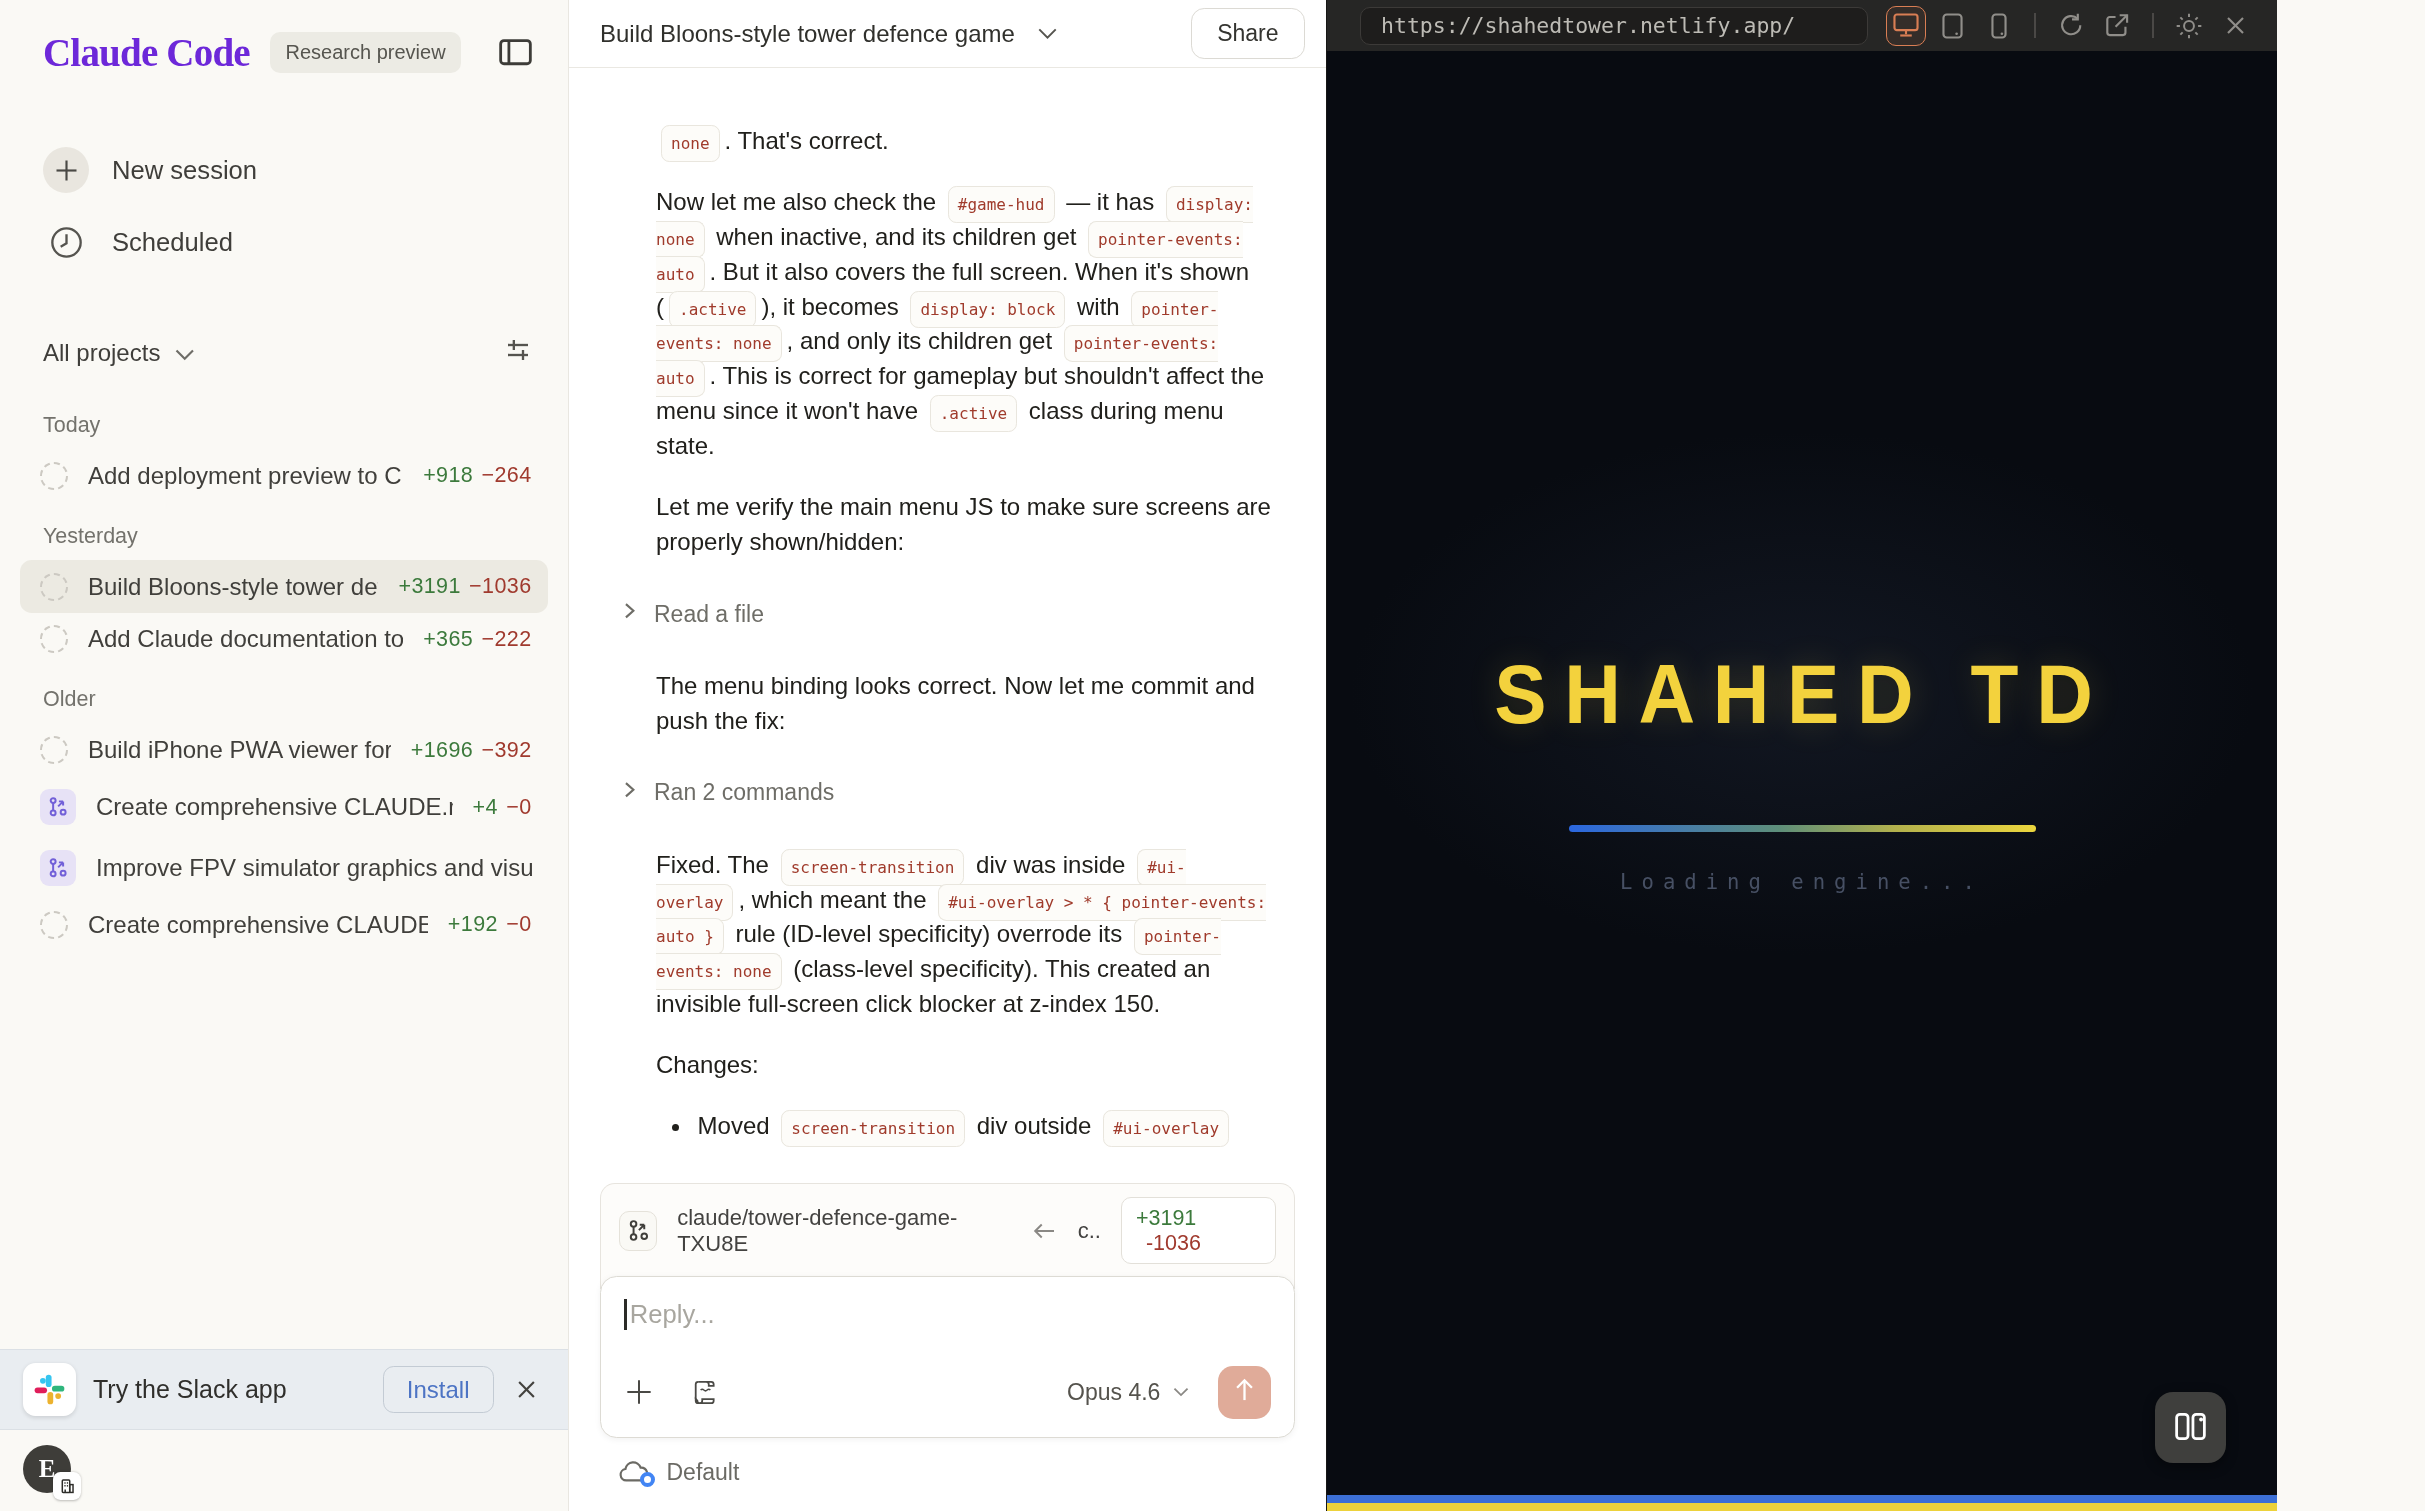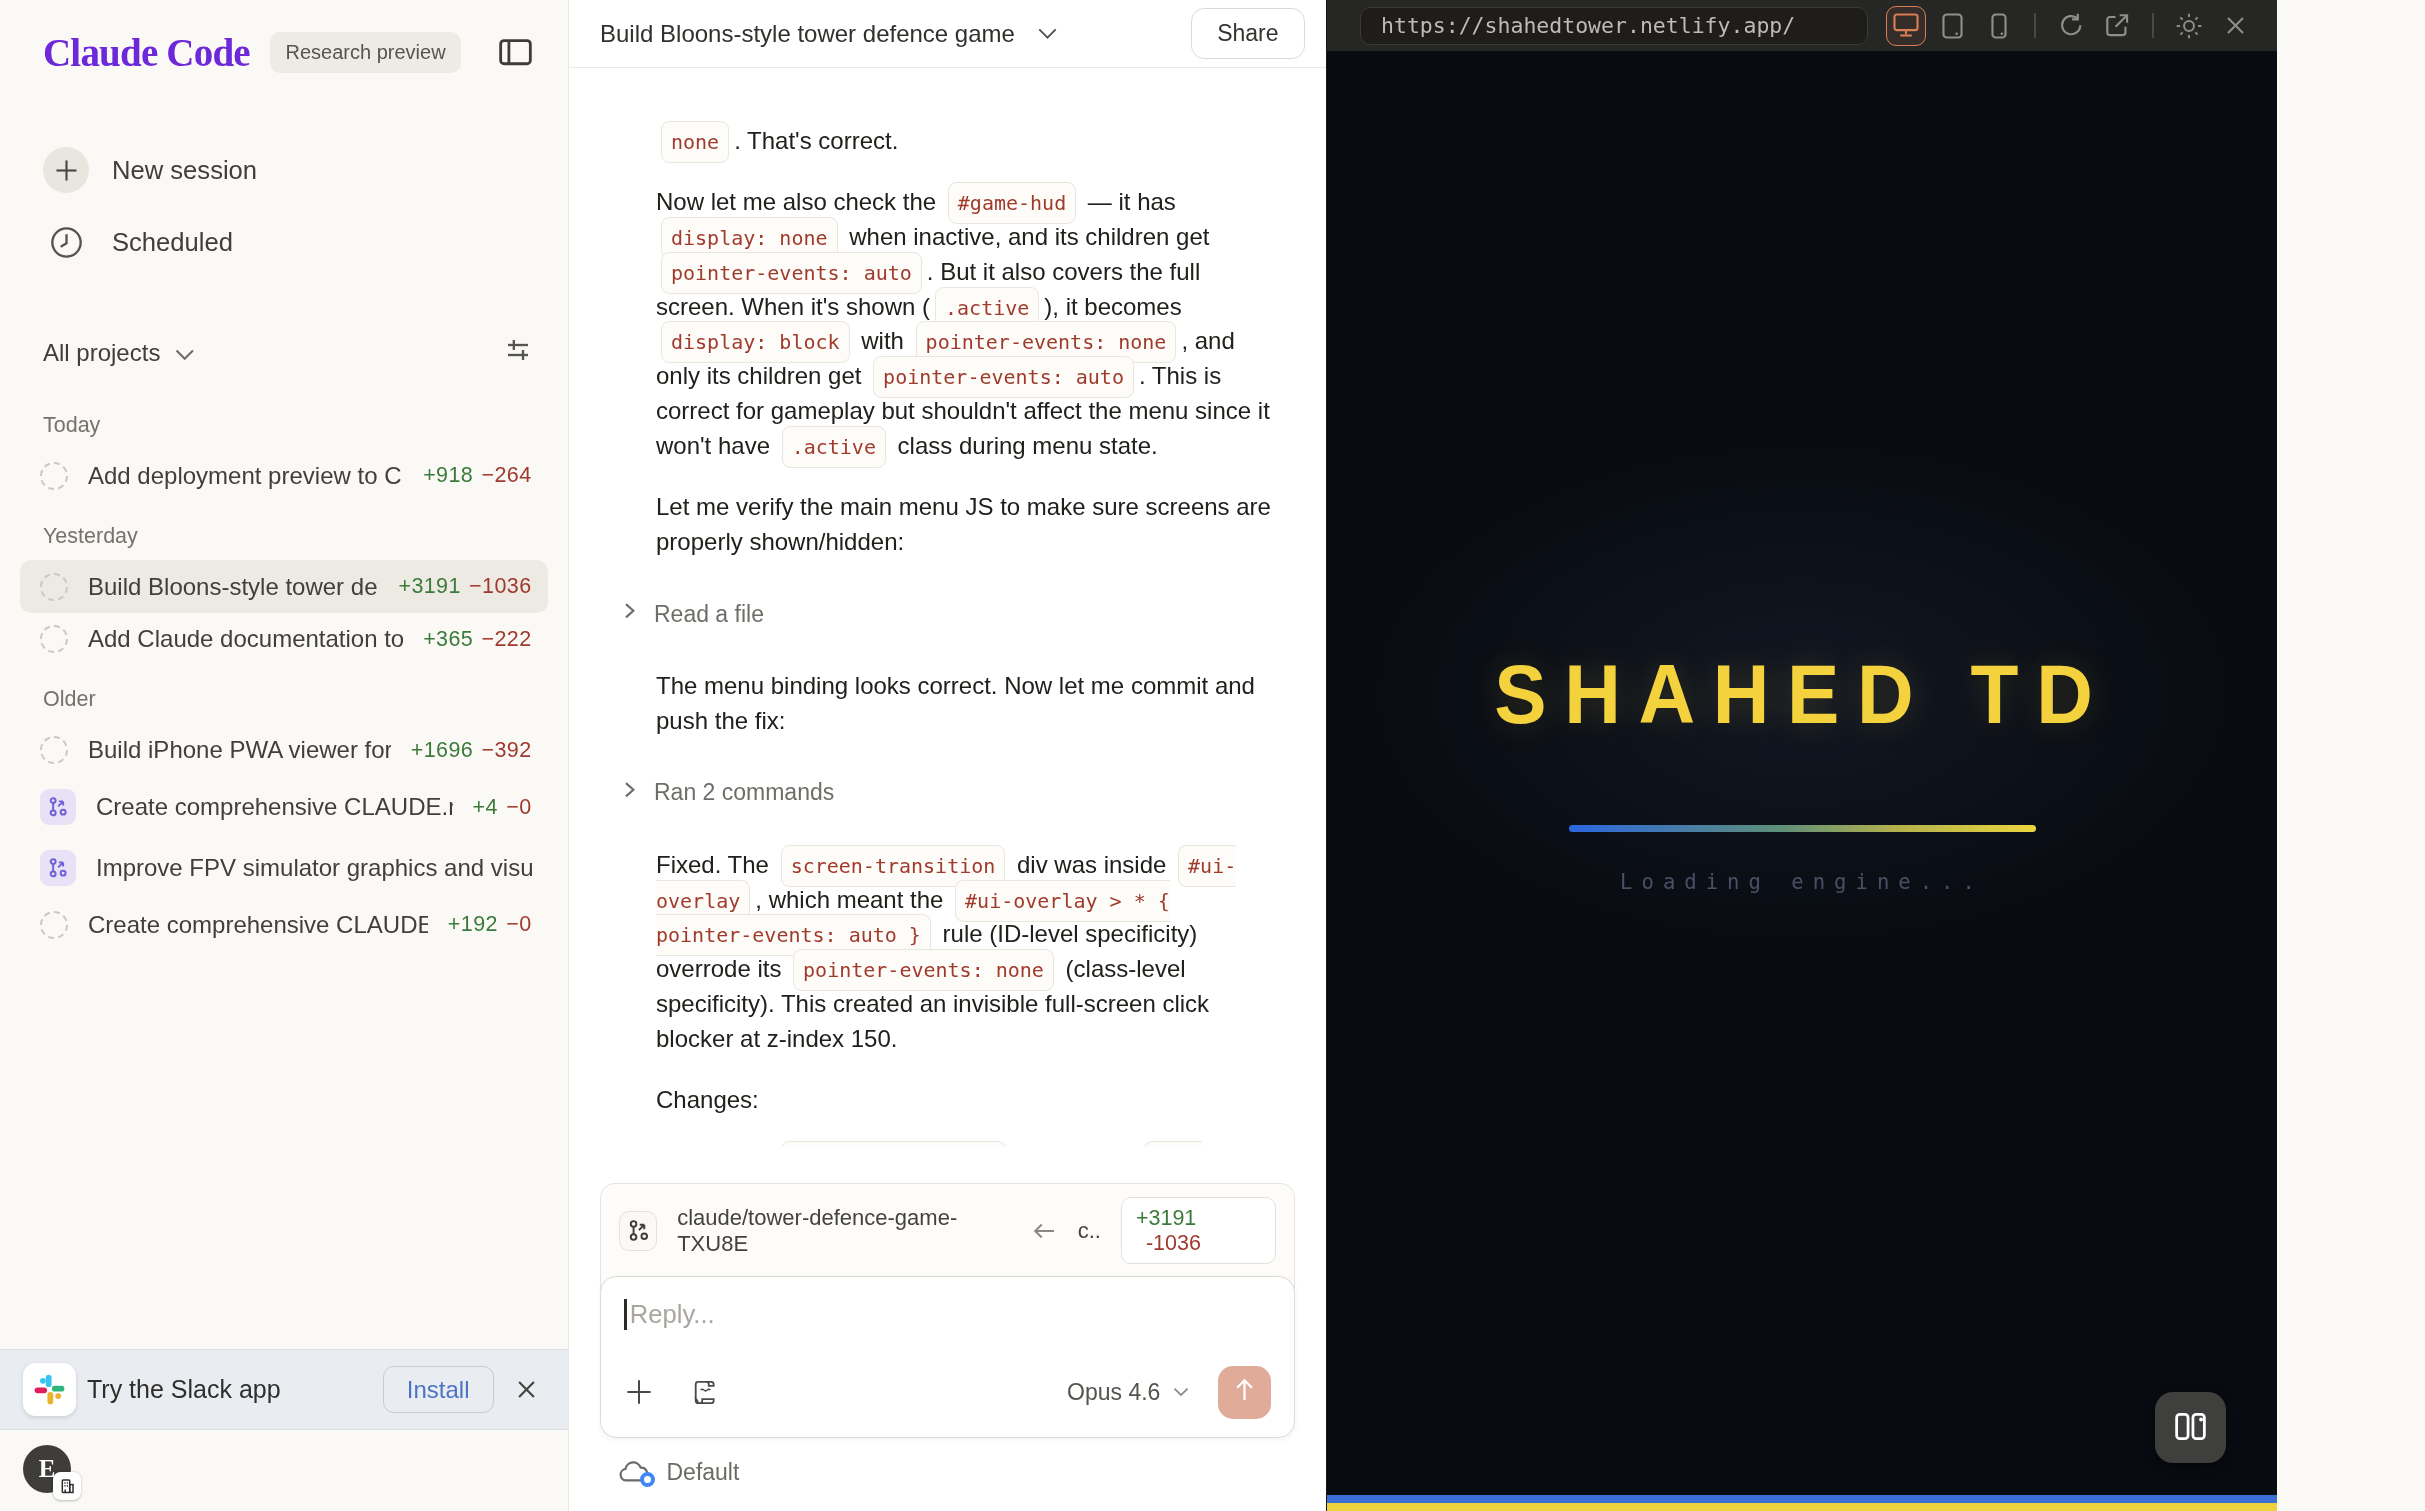--- a/index.html
+++ b/index.html
@@ -24,36 +24,36 @@
   .section-label { font-size:21.5px; color:#73726c; padding:21.5px 23px 11.6px; }
   .session-item { display:flex; align-items:center; gap:20px; padding:12.4px 16.5px 12.4px 20px; border-radius:11.6px; cursor:pointer; }
   .session-item.selected { background:#eceae2; }
   .session-item .s-title { font-size:24px; color:#403f3b; white-space:nowrap; overflow:hidden; flex:1; }
   .s-counts { font-size:21.5px; white-space:nowrap; letter-spacing:0.4px; }
   .s-add { color:#3c7a3c; } .s-del { color:#a03a2e; margin-left:8.3px; }
   .dashed-circle { width:28px; height:28px; border-radius:50%; border:2.5px dashed #ccc9c2; flex:none; }
   .branch-tile { width:36px; height:36px; border-radius:9px; background:#e7e2f6; color:#7260d8; display:flex; align-items:center; justify-content:center; flex:none; }
   .slack-banner { position:absolute; left:0; right:0; top:1349px; height:81px; background:#e9edf1; border-top:1.7px solid #dbe0e5; border-bottom:1.7px solid #dbe0e5; display:flex; align-items:center; padding:0 30px 0 23px; }
   .slack-tile { width:53px; height:53px; background:#ffffff; border-radius:12.4px; box-shadow:0 1.7px 4.1px rgba(0,0,0,0.12); display:flex; align-items:center; justify-content:center; }
-  .slack-label { margin-left:11px; font-size:25px; color:#2f2e2b; }
+  .slack-label { margin-left:17px; font-size:25px; color:#2f2e2b; }
   .install-btn { margin-left:auto; border:1.7px solid #c3cbd4; border-radius:10.7px; padding:8.3px 23px; font-size:24px; color:#4d74c4; background:transparent; cursor:pointer; }
   .banner-close { margin-left:21.5px; color:#43423e; cursor:pointer; display:flex; }
   .avatar-wrap { position:absolute; left:23px; top:1445px; width:50px; height:50px; }
   .avatar { width:48px; height:48px; border-radius:50%; background:#3e3d39; color:#fff; display:flex; align-items:center; justify-content:center; font-family:"Liberation Serif", serif; font-size:25px; font-weight:700; }
   .avatar-badge { position:absolute; right:-8.3px; bottom:-5px; width:28px; height:28px; background:#fff; border-radius:7.4px; box-shadow:0 0.8px 2.5px rgba(0,0,0,0.25); display:flex; align-items:center; justify-content:center; color:#2e2d2a; }
 
   
   .chat-panel { width:757px; background:#ffffff; display:flex; flex-direction:column;gap:36px; }
   .chat-header { height:68px; border-bottom:1.7px solid #eae8e2; display:flex; align-items:center; padding:0 21.5px 0 31px; flex:none; }
   .chat-title { font-size:24px; color:#30302c; font-weight:500; }
   .title-chev { margin-left:21.5px; color:#55544f; display:flex; }
   .share-btn { margin-left:auto; border:1.7px solid #dcdad4; background:#fff; border-radius:13.2px; padding:10.7px 25px; font-size:23px; color:#343430; cursor:pointer; }
   .messages { flex:1; overflow:hidden; padding:20px 53px 0 87px; font-size:24px; line-height:1.45; color:#21201c; }
   .p-block { margin-bottom:26.4px; }
-  .chip { font-family:"DejaVu Sans Mono", monospace; font-size:20px; color:#a03b2c; background:#fdfcf9; border:1.7px solid #e9e6de; border-radius:8.3px; padding:8px 9px; margin:0 5px; white-space:normal; }
+  .chip { font-family:"DejaVu Sans Mono", monospace; font-size:16px; color:#a03b2c; background:#fdfcf9; border:1.7px solid #e9e6de; border-radius:8.3px; padding:8px 9px; margin:0 5px; white-space:normal; }
   .tool-row { display:flex; align-items:center; gap:16.5px; color:#6e6d67; font-size:23px; margin:38px 0 38px -35px; cursor:pointer; }
   .tool-row svg { flex:none; }
   .chat-list { margin:3.3px 0 26.4px 11.6px; padding-left:25px; }
   .chat-list li { margin-bottom:13.2px; padding-left:5px; }
   .composer-wrap { flex:none; padding:0 31px 25px; }
   .branch-bar { border:1.7px solid #e7e4de; border-bottom:none; border-radius:15px 15px 0 0; background:#fdfcfa; padding:13.2px 18px 25px; display:flex; align-items:center; gap:20px; }
   .branch-chip-icon { width:40px; height:40px; border-radius:10px; border:1.7px solid #e5e2da; background:#faf9f5; display:flex; align-items:center; justify-content:center; color:#403f3b; }
   .branch-name { font-size:22px; color:#434240; }
   .branch-arrow { color:#8a8884; display:flex; }
   .branch-target { font-size:22px; color:#434240; }

